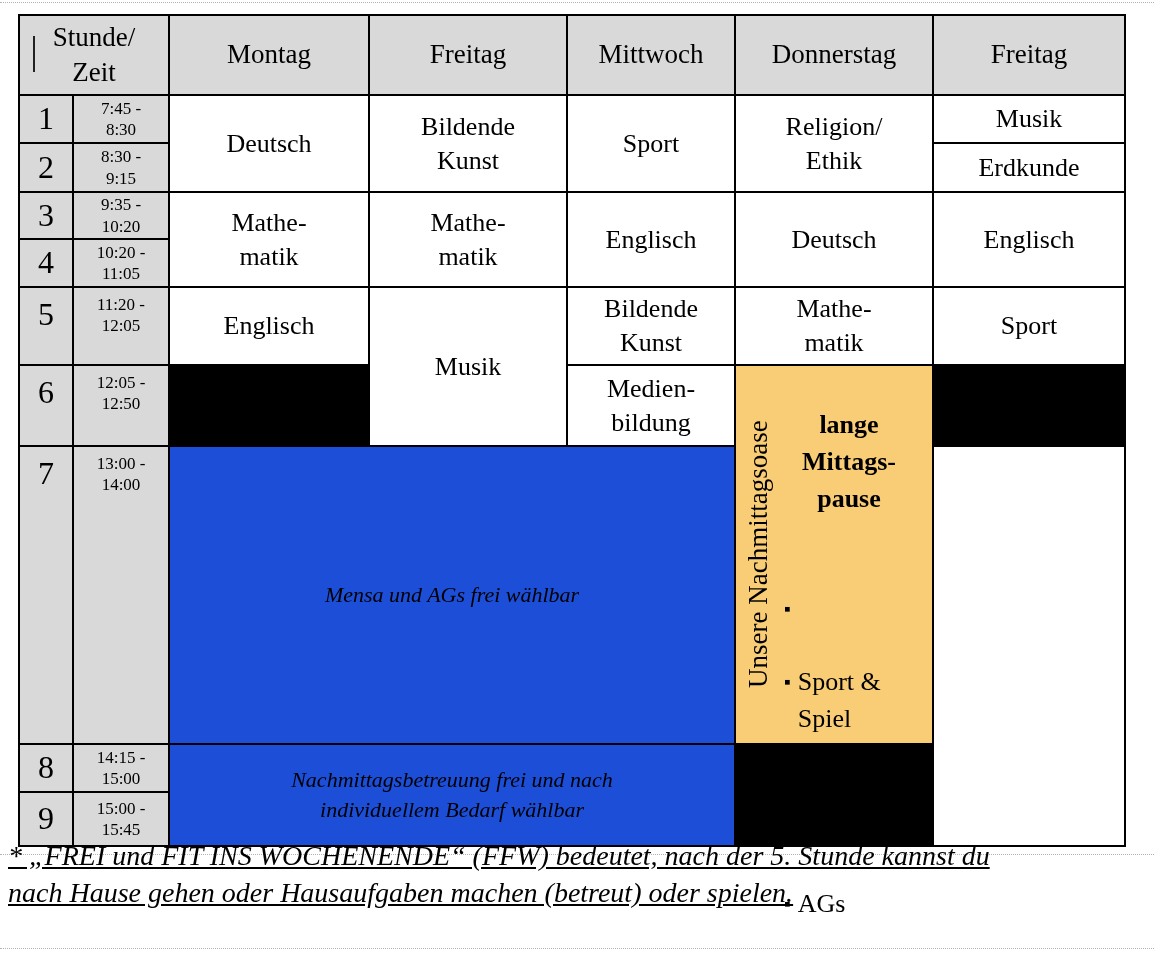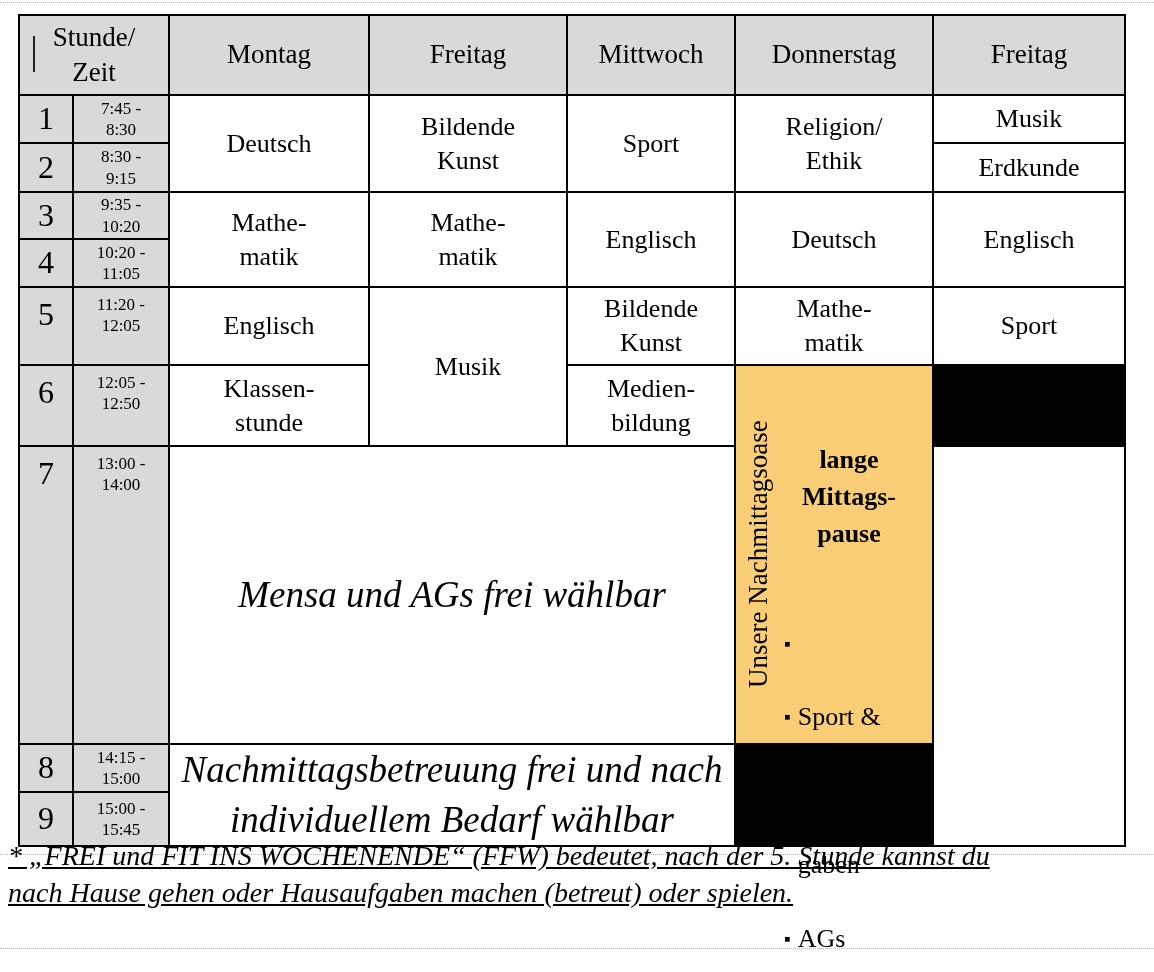--- a/index.html
+++ b/index.html
@@ -22,32 +22,32 @@
   .cell{
     background:#fff;display:flex;align-items:center;justify-content:center;
     text-align:center;white-space:pre-line;line-height:1.3;
   }
   .gray{background:#d9d9d9;}
   .hdr{font-size:27px;}
   .num{font-size:32px;}
   .time{font-size:17px;line-height:1.25;}
   .lesson{font-size:26px;}
   .top{align-items:flex-start;padding-top:6px;}
-  .banner{background:#ffffff;font-style:italic;font-size:37px;line-height:1.35;}
+  .banner{background:#1d4ed8;font-style:italic;font-size:22px;line-height:1.35;}
 
   .oasis{
     background:#f8cd76;display:flex;flex-direction:row;
     align-items:stretch;justify-content:flex-start;text-align:left;
   }
   .oasis-vert{
     width:46px;display:flex;align-items:center;justify-content:center;
     writing-mode:vertical-rl;transform:rotate(180deg);
     font-size:27px;white-space:nowrap;
   }
-  .oasis-main{flex:1;padding:4px 16px 0 0;font-size:26px;line-height:1.42;margin-top:35px;}
+  .oasis-main{flex:1;padding:4px 16px 0 0;font-size:26px;line-height:1.42;}
   .oasis-title{font-weight:bold;text-align:center;white-space:pre-line;}
   .oasis-list{margin:0;padding:0;list-style:none;}
   .oasis-item{display:flex;align-items:flex-start;}
   .oasis-item .mark{font-size:19px;line-height:1.9;padding:0 7px 0 2px;}
   .oasis-item .txt{white-space:pre-line;}
 
   .corner{position:relative;}
   .caret{position:absolute;left:13px;top:20px;width:2px;height:36px;background:#222;}
 
   .footnote{
@@ -101,22 +101,20 @@
 14:00</div>
   <div class="cell gray time" style="grid-area:9/2/10/3">14:15 -
 15:00</div>
   <div class="cell gray time" style="grid-area:10/2/11/3">15:00 -
 15:45</div>
 
   <div class="cell lesson" style="grid-area:2/3/4/4">Deutsch</div>
   <div class="cell lesson" style="grid-area:4/3/6/4">Mathe-
 matik</div>
   <div class="cell lesson" style="grid-area:6/3/7/4">Englisch</div>
-  <div class="cell lesson" style="grid-area:7/3/8/4">Klassen-
-stunde</div>
 
   <div class="cell lesson" style="grid-area:2/4/4/5">Bildende
 Kunst</div>
   <div class="cell lesson" style="grid-area:4/4/6/5">Mathe-
 matik</div>
   <div class="cell lesson" style="grid-area:6/4/8/5">Musik</div>
 
   <div class="cell lesson" style="grid-area:2/5/4/6">Sport</div>
   <div class="cell lesson" style="grid-area:4/5/6/6">Englisch</div>
   <div class="cell lesson" style="grid-area:6/5/7/6">Bildende

